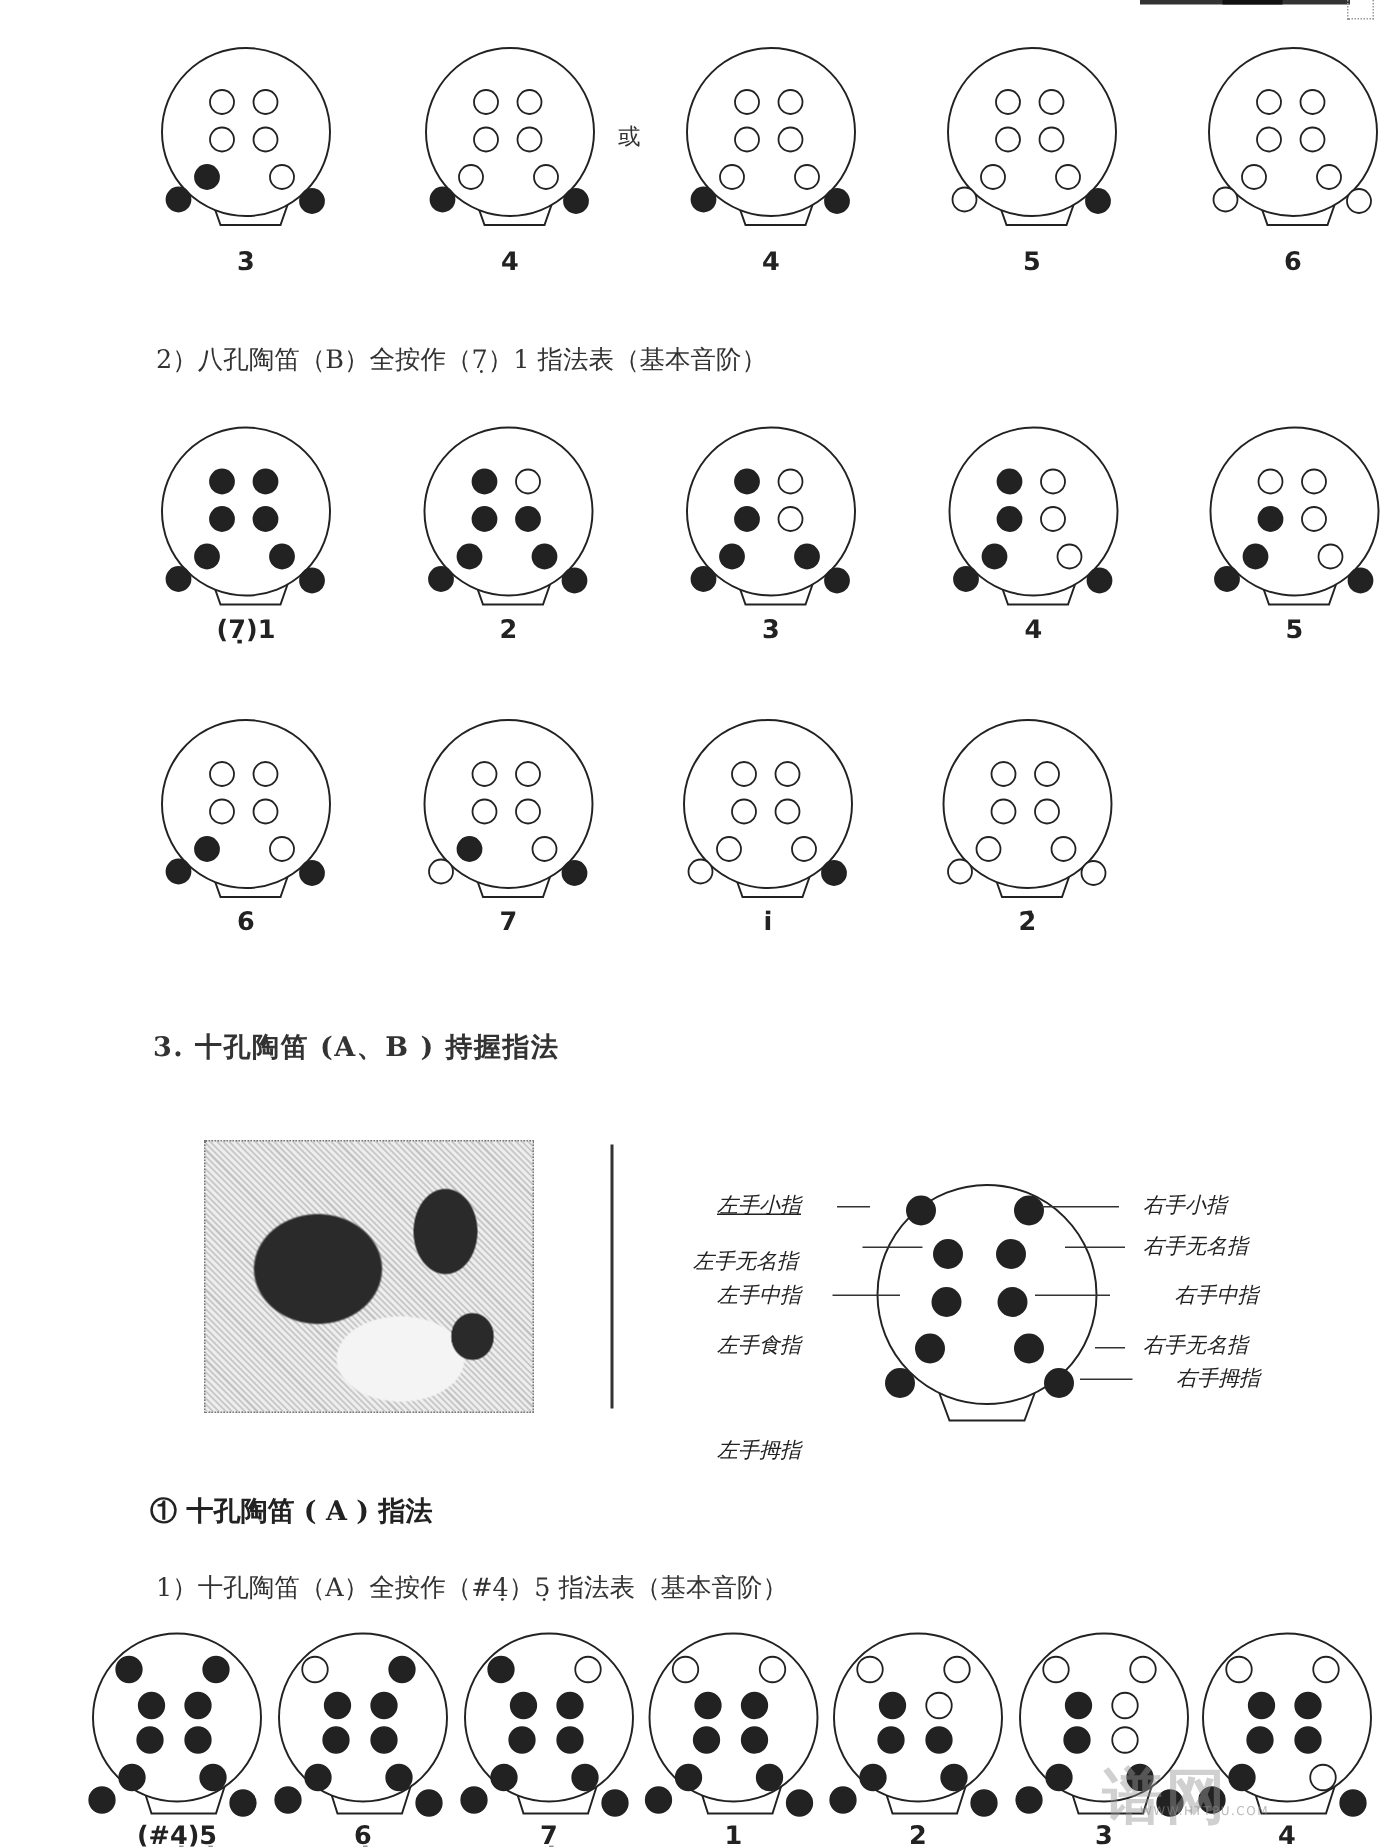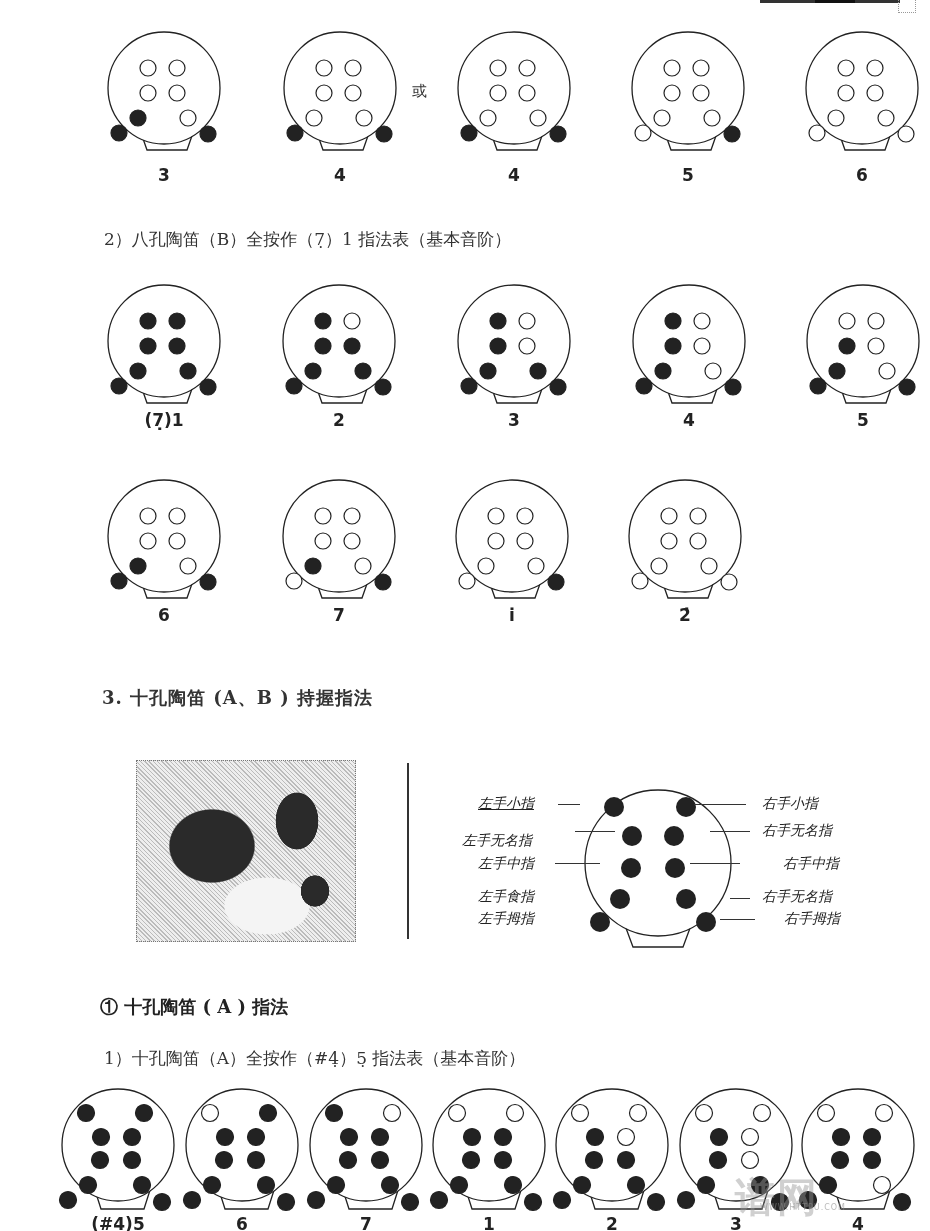--- a/index.html
+++ b/index.html
@@ -284,21 +284,21 @@
     <circle cx="42" cy="114" r="10" fill="#222"></circle>
     <circle cx="108" cy="114" r="10" fill="#222"></circle>
     <circle cx="22" cy="137" r="10" fill="#222"></circle>
     <circle cx="128" cy="137" r="10" fill="#222"></circle>
   </svg>
 </div>
 <div class="finger-label" style="left:478px;top:795px;text-decoration:underline;">左手小指</div>
 <div class="finger-label" style="left:462px;top:832px;">左手无名指</div>
 <div class="finger-label" style="left:478px;top:855px;">左手中指</div>
 <div class="finger-label" style="left:478px;top:888px;">左手食指</div>
-<div class="finger-label" style="left:478px;top:910px;">左手拇指</div>
+<div class="finger-label" style="left:478px;top:958px;">左手拇指</div>
 <div class="finger-label" style="left:762px;top:795px;">右手小指</div>
 <div class="finger-label" style="left:762px;top:822px;">右手无名指</div>
 <div class="finger-label" style="left:762px;top:855px;margin-left:21px;">右手中指</div>
 <div class="finger-label" style="left:762px;top:888px;">右手无名指</div>
 <div class="finger-label" style="left:784px;top:910px;text-align:center;">右手拇指</div>
 <div class="leader" style="left:558px;top:804px;width:22px;"></div>
 <div class="leader" style="left:575px;top:831px;width:40px;"></div>
 <div class="leader" style="left:555px;top:863px;width:45px;"></div>
 <div class="leader" style="left:694px;top:804px;width:52px;"></div>
 <div class="leader" style="left:710px;top:831px;width:40px;"></div>

